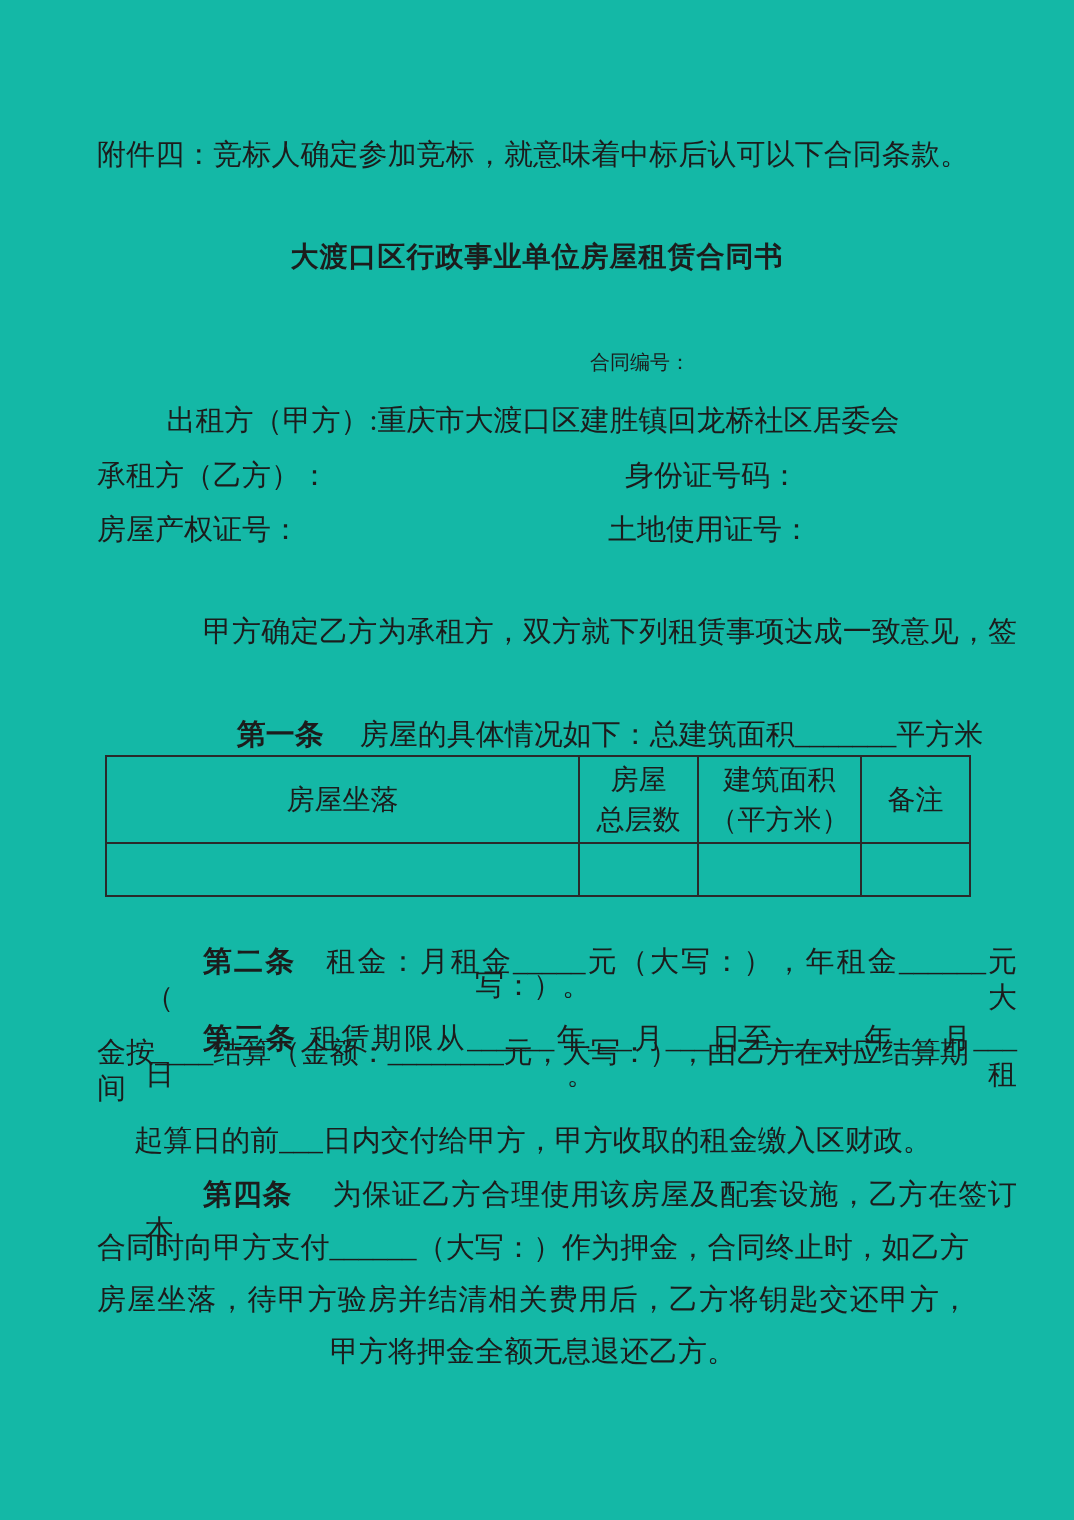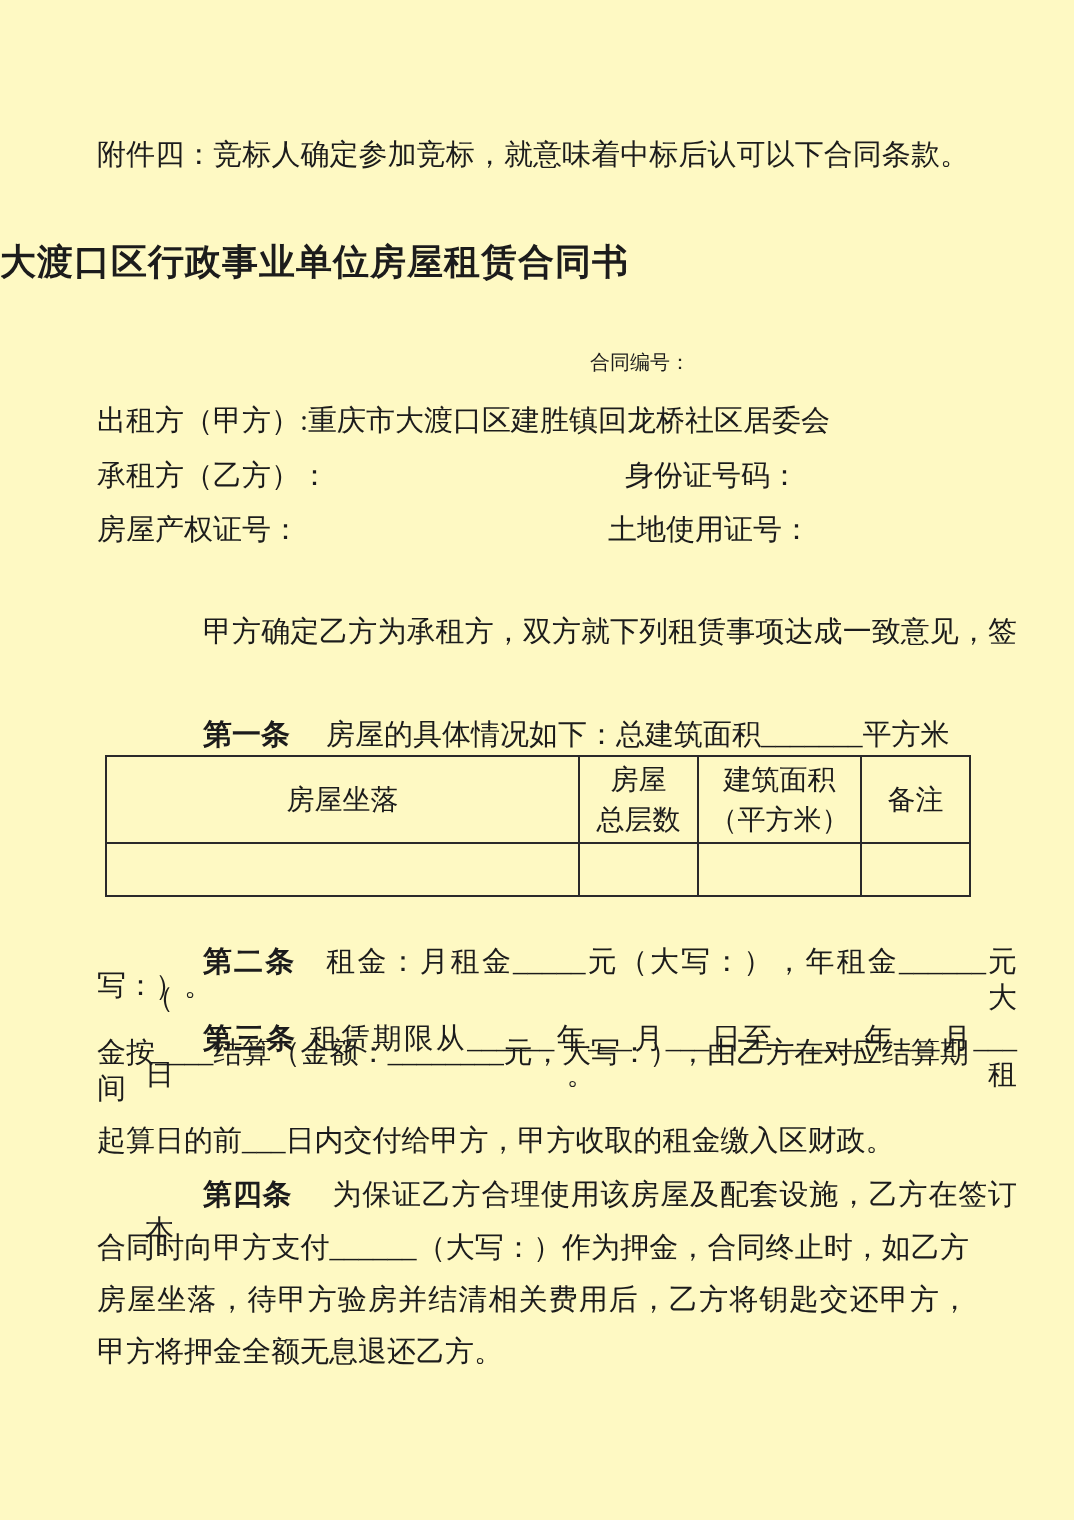--- a/index.html
+++ b/index.html
@@ -2,46 +2,48 @@
 <html><head>
 <meta charset="utf-8">
 <style>
   * { margin: 0; padding: 0; box-sizing: border-box; }
   html, body { background: #e8e8e8; }
   .page {
     position: relative;
     width: 1074px;
     height: 1520px;
     margin: 0 auto;
-    background: #fef9c3;
+    background: #14b8a6;
     font-family: "Liberation Serif", "DejaVu Serif", serif;
     color: #1c1c1c;
     overflow: hidden;
   }
   .line {
     position: absolute;
     left: 97px;
     width: 872px;
     font-size: 29px;
     line-height: 1.25;
     white-space: pre-wrap;
+    text-align: center;
   }
   .stretch {
     text-align: justify;
     text-align-last: justify;
   }
   .indent { text-indent: 58px; margin-left: 48px; }
   .title {
     position: absolute;
     top: 238px;
     left: 0;
     width: 1074px;
+    text-align: center;
     font-family: "Liberation Sans", "DejaVu Sans", sans-serif;
     font-weight: 700;
-    font-size: 36px;
+    font-size: 28px;
     letter-spacing: 1px;
   }
   .contract-no {
     position: absolute;
     top: 349px;
     left: 590px;
     font-size: 20px;
   }
   .row { position: absolute; left: 97px; width: 872px; font-size: 29px; }
   .row .col2 { position: absolute; top: 0; }

